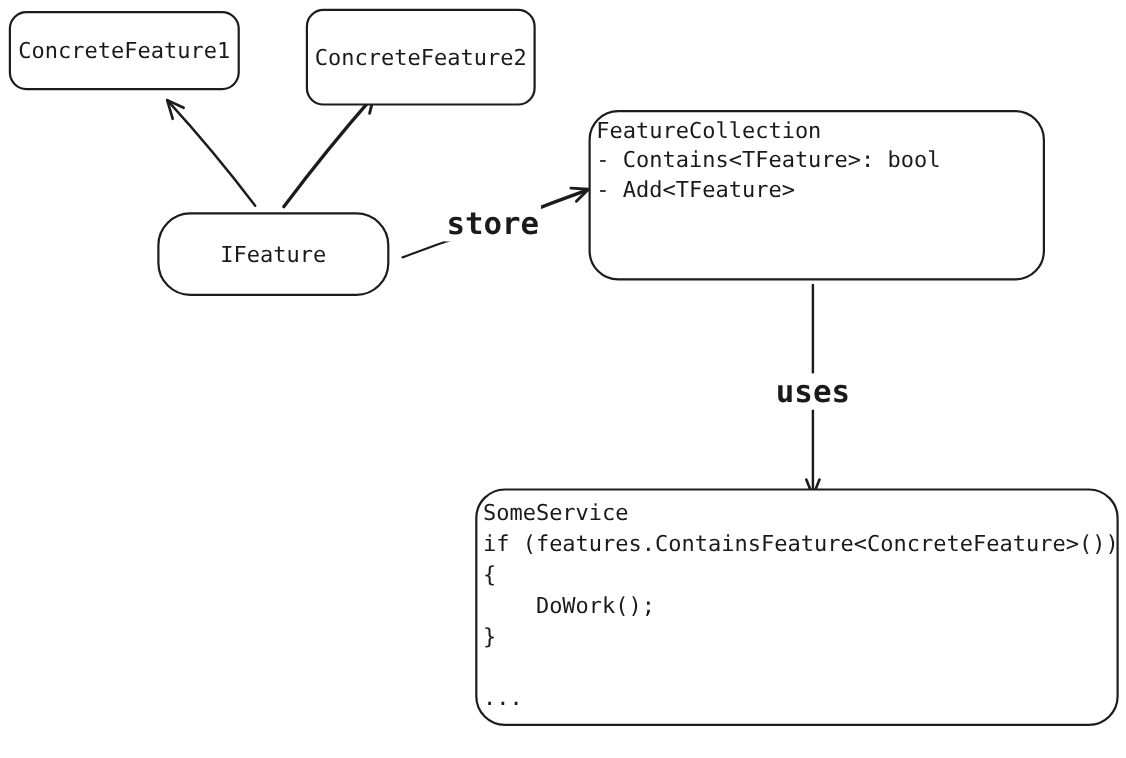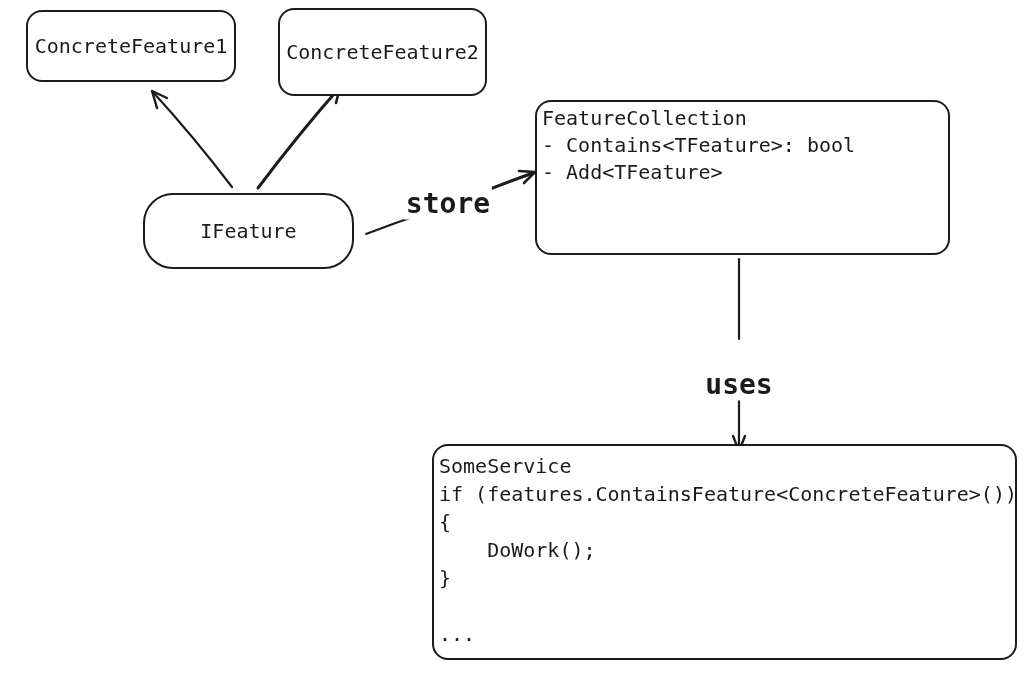--- a/index.html
+++ b/index.html
@@ -33,20 +33,21 @@
   }
   .node-simple {
     display: flex;
     align-items: center;
     justify-content: center;
     font-size: 20px;
     white-space: pre;
   }
   .node-code {
     padding: 3px 5px;
+    border-radius: 27px;
   }
   .code-line {
     white-space: pre;
     font-size: 20px;
     line-height: 27px;
     min-height: 27px;
   }
   .node-service .code-line {
     line-height: 28px;
     min-height: 28px;
@@ -84,21 +85,21 @@
       <path d="M519,171 L535,172 L524,183" stroke-width="2.6"></path>
     </g>
 
     <g>
       <path d="M739,259 L739,339" stroke-width="2.2"></path>
       <path d="M739,371 L739,449" stroke-width="2.2"></path>
       <path d="M733,436 L739,451 L745,436" stroke-width="2.4"></path>
     </g>
   </svg>
 
-  <div class="node node-simple" style="left:8px; top:10px; width:210px; height:72px;margin-left:18px;">
+  <div class="node node-simple" style="left:8px; top:10px; width:210px; height:72px;">
     <span>ConcreteFeature1</span>
   </div>
 
   <div class="node node-simple" style="left:278px; top:8px; width:209px; height:88px;">
     <span>ConcreteFeature2</span>
   </div>
 
   <div class="node node-simple" style="left:143px; top:193px; width:211px; height:76px; border-radius:30px;">
     <span>IFeature</span>
   </div>
@@ -114,15 +115,15 @@
     <div class="code-line">if (features.ContainsFeature&lt;ConcreteFeature&gt;())</div>
     <div class="code-line">{</div>
     <div class="code-line">    DoWork();</div>
     <div class="code-line">}</div>
     <div class="code-line"></div>
     <div class="code-line">...</div>
   </div>
 
   <div class="edge-label" style="left:448px; top:203px;">store</div>
 
-  <div class="edge-label" style="left:739px; top:356px;margin-top:28px;">uses</div>
+  <div class="edge-label" style="left:739px; top:356px;">uses</div>
 
 </div>
 
 </body></html>

